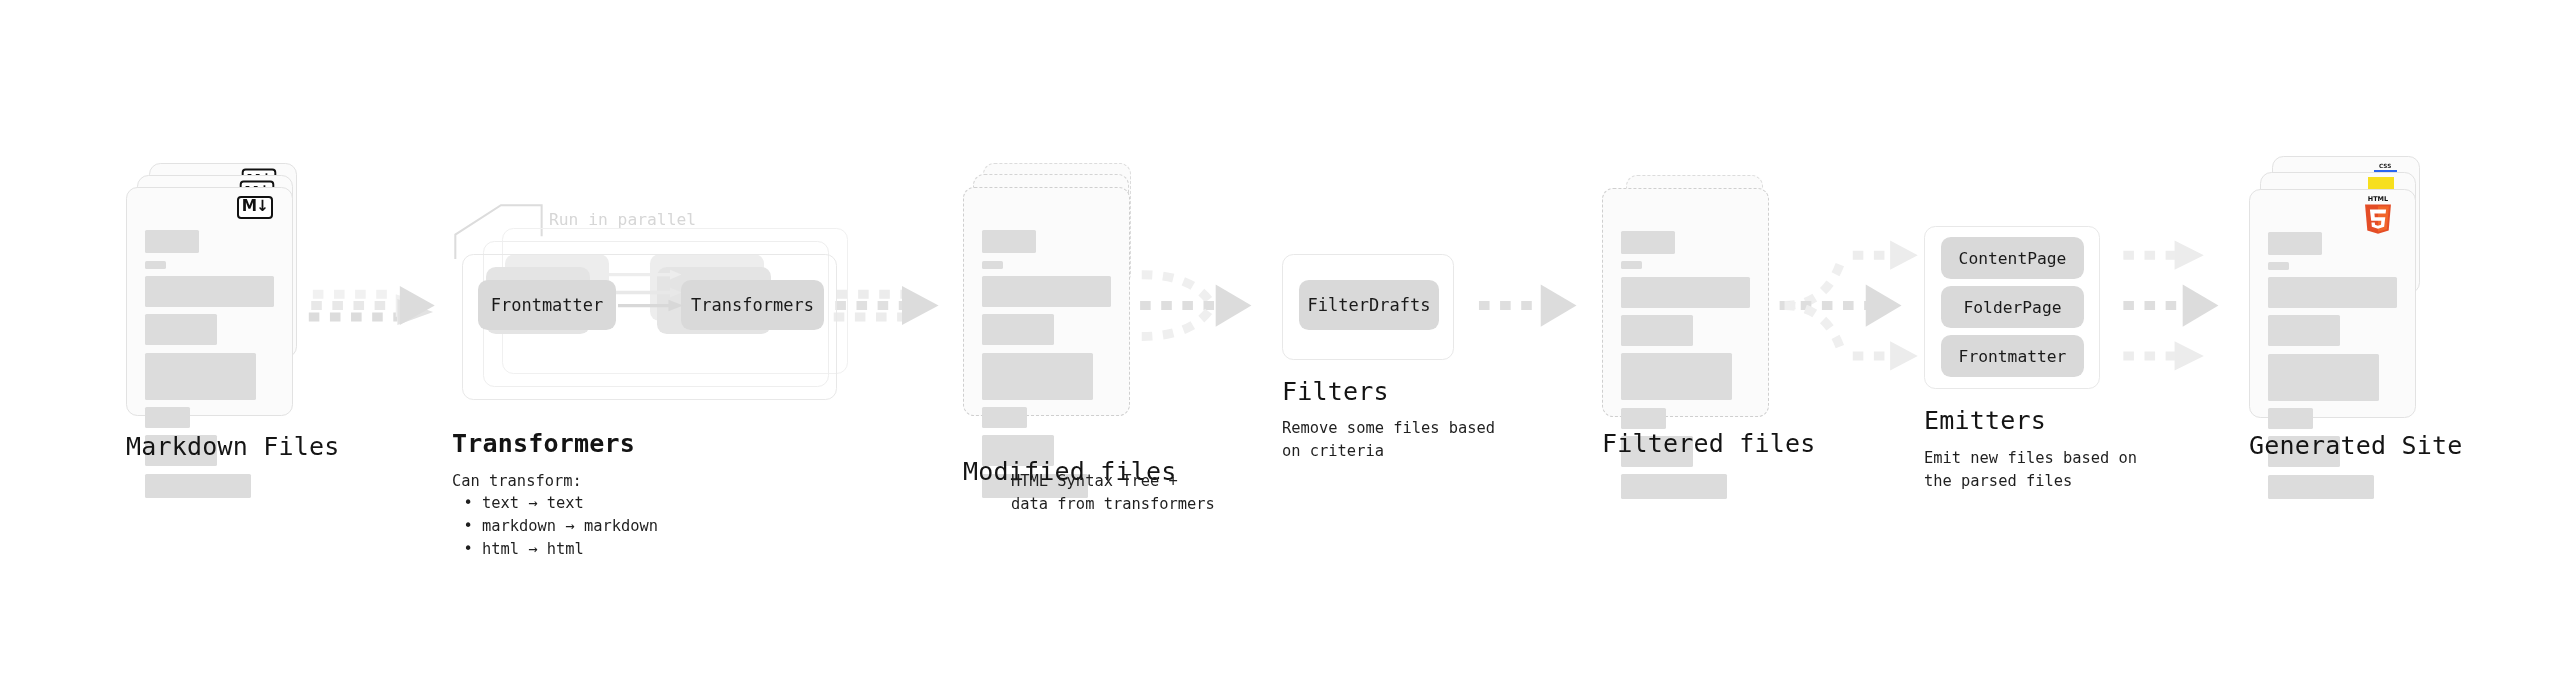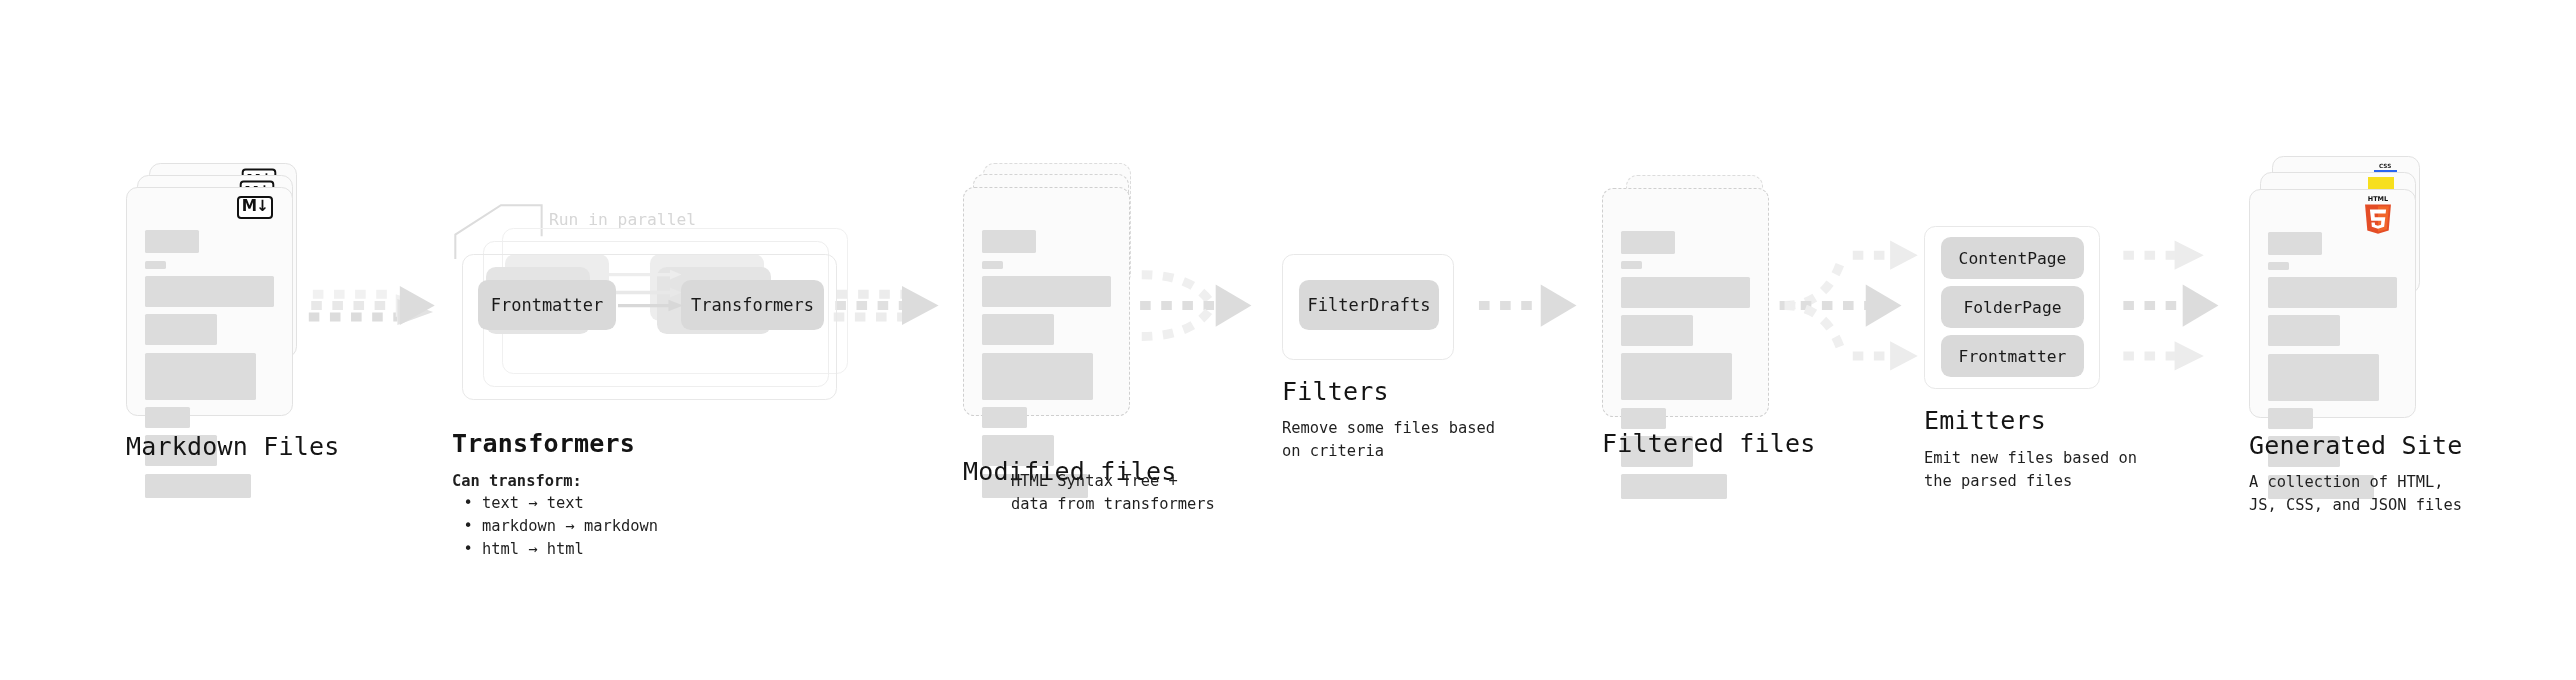--- a/index.html
+++ b/index.html
@@ -249,21 +249,21 @@
   <div class="chip" style="left:681px; top:280px; width:143px; height:50px;">
     <span>Transformers</span>
   </div>
 
   <svg class="node" style="left:618px; top:299px;" width="70" height="16.3" viewBox="0 0 86 20">
     <line x1="0" y1="8" x2="64" y2="8" stroke="#d8d8d8" stroke-width="4"></line>
     <path d="M62,1 L80,8 L62,15 Z" fill="#d8d8d8"></path>
   </svg>
 
   <div class="heading" style="left:452px; top:429px;font-weight:bold;">Transformers</div>
-  <div class="sub" style="left:452px; top:470px;font-weight:bold;">Can transform:</div>
+  <div class="sub" style="left:452px; top:470px;">Can transform:</div>
   <div class="sub-list" style="left:452px; top:492px;">
     <div class="li"><span>•</span> <span>text → text</span></div>
     <div class="li"><span>•</span> <span>markdown → markdown</span></div>
     <div class="li"><span>•</span> <span>html → html</span></div>
   </div>
 
   <div class="card-stack" style="left:963px; top:163px; width:175px; height:252px;">
     <div class="card dashed" style="left:20.3px; top:0px; width:148px; height:122px; border-color:#dcdcdc;"></div>
     <div class="card dashed" style="left:9.8px; top:11.4px; width:156px; height:130px; border-color:#d4d4d4;"></div>
     <div class="card dashed" style="left:0px; top:24.4px; width:167px; height:229px;">
@@ -351,17 +351,15 @@
 
     <svg class="badge html5-badge" style="left:112px; top:37px;" viewBox="0 0 42 50">
       <text x="21" y="9" text-anchor="middle" font-family="DejaVu Sans, sans-serif" font-size="8" font-weight="700" fill="#111">HTML</text>
       <path d="M5,14 L37,14 L34.2,46 L21,50 L7.8,46 Z" fill="#e44d26"></path>
       <path d="M21,16 L34.5,16 L32,44.4 L21,47.6 Z" fill="#f16529"></path>
       <path d="M11,20 L31,20 L30.4,25 L16.6,25 L17,29.5 L30,29.5 L28.6,41.5 L21,43.8 L13.4,41.5 L12.9,36 L17,36 L17.3,39 L21,40 L24.7,39 L25.1,34 L12.6,34 Z" fill="#fff"></path>
     </svg>
   </div>
 
   <div class="heading" style="left:2249px; top:431px;">Generated Site</div>
-  <div class="sub" style="left:2249px; top:471px;">A collection of HTML,
-JS, CSS, and JSON files</div>
 
 </div>
 
 
 </body></html>

